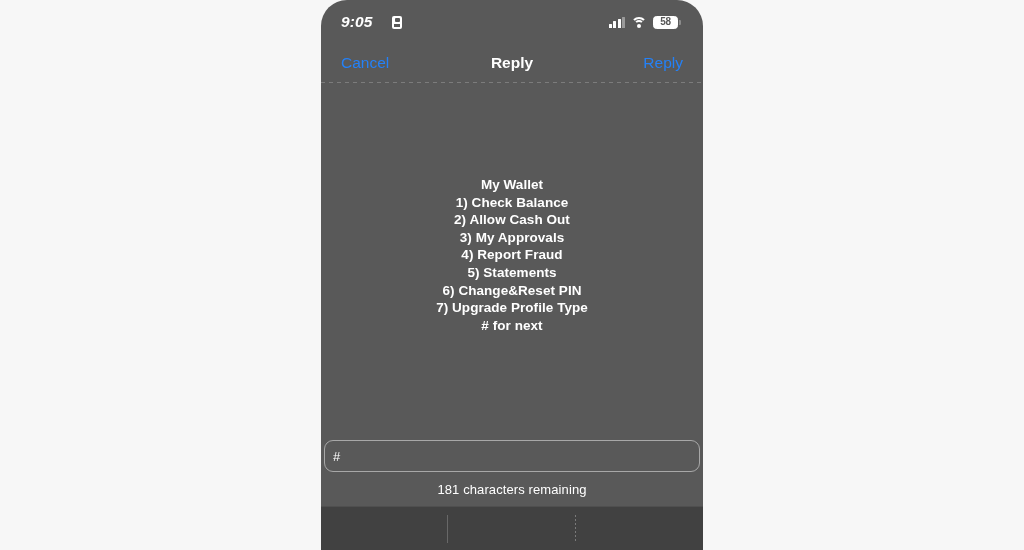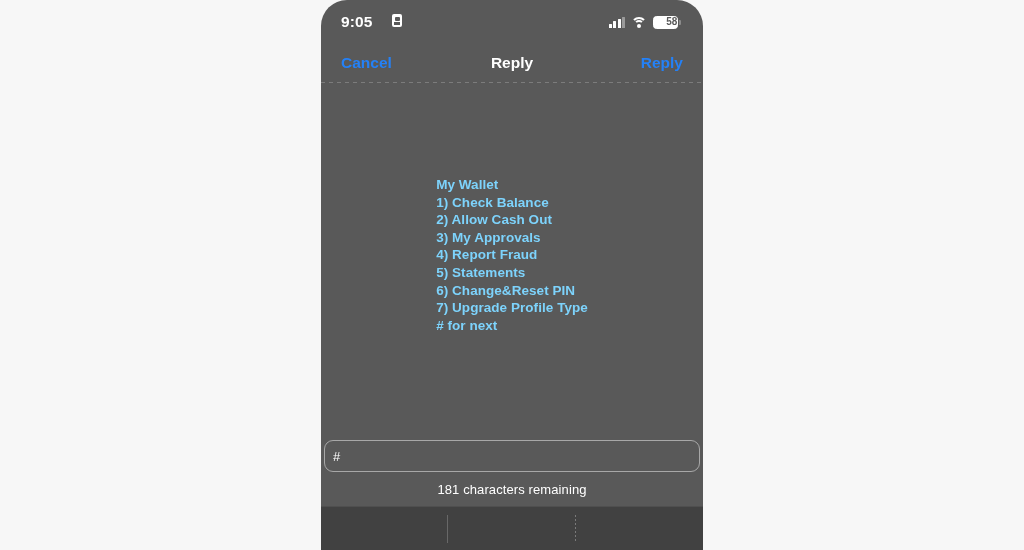--- a/index.html
+++ b/index.html
@@ -33,21 +33,23 @@
     height: 44px;
     flex: 0 0 44px;
     display: flex;
     align-items: center;
     justify-content: space-between;
     padding: 0 22px 0 20px;
     color: #ffffff;
   }
   .status-left {
     display: flex;
+    align-items: center;
     gap: 20px;
+    font-style: italic;
   }
   .status-time {
     font-size: 15.5px;
     font-weight: bold;
     letter-spacing: 0.1px;
     line-height: 1;
   }
   .time-badge {
     width: 10px; height: 13px;
     background: #ffffff;
@@ -113,21 +115,21 @@
   .battery {
     display: flex;
     align-items: center;
   }
   .battery-body {
     width: 25px; height: 13px;
     border: 1.5px solid #ffffff;
     border-radius: 3.5px;
     display: flex;
     align-items: center;
-    justify-content: flex-end;
+    justify-content: center;
     background: #ffffff;
   }
   .battery-pct {
     font-size: 10px;
     font-weight: bold;
     color: #595959;
     line-height: 1;
     letter-spacing: -0.2px;
   }
   .battery-cap {
@@ -149,21 +151,20 @@
   }
   .nav-btn {
     font-size: 15.5px;
     color: #2481f7;
     background: none;
     border: none;
     font-family: inherit;
     cursor: pointer;
     padding: 0;
     white-space: nowrap;
-    font-weight: bold;
   }
   .nav-title {
     position: absolute;
     left: 0; right: 0;
     text-align: center;
     font-size: 15.5px;
     font-weight: bold;
     color: #ffffff;
     pointer-events: none;
   }
@@ -180,22 +181,22 @@
   
   .message-area {
     flex: 1 1 auto;
     display: flex;
     align-items: flex-start;
     justify-content: center;
     padding-top: 93px;
     overflow: hidden;
   }
   .message-text {
-    text-align: left;
-    color: #7dd3fc;
+    text-align: center;
+    color: #ffffff;
     font-size: 13.5px;
     font-weight: bold;
     line-height: 17.6px;
     white-space: pre-line;
     letter-spacing: 0.05px;
   }
 
   
   .input-zone {
     flex: 0 0 auto;

